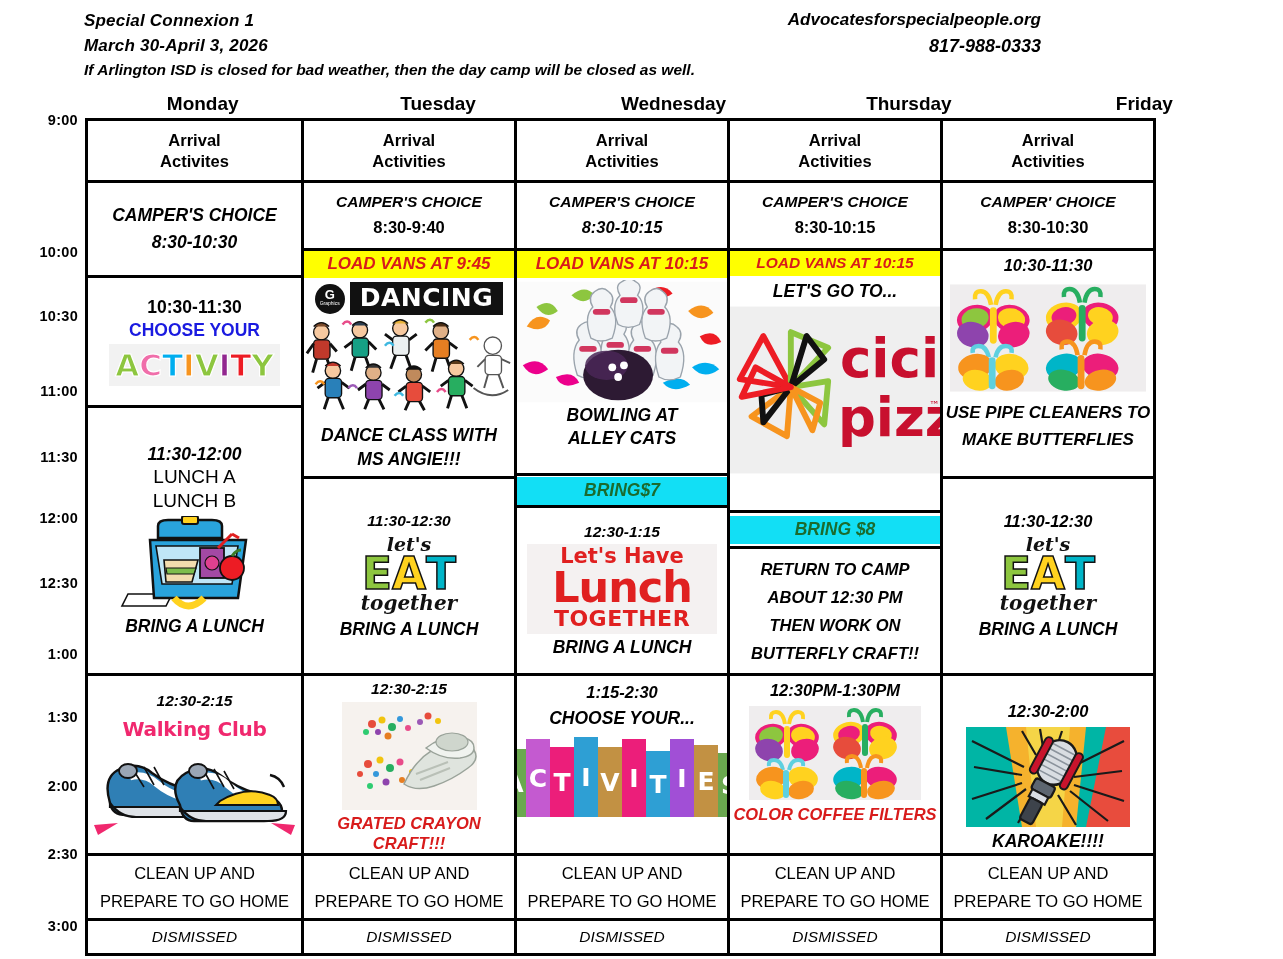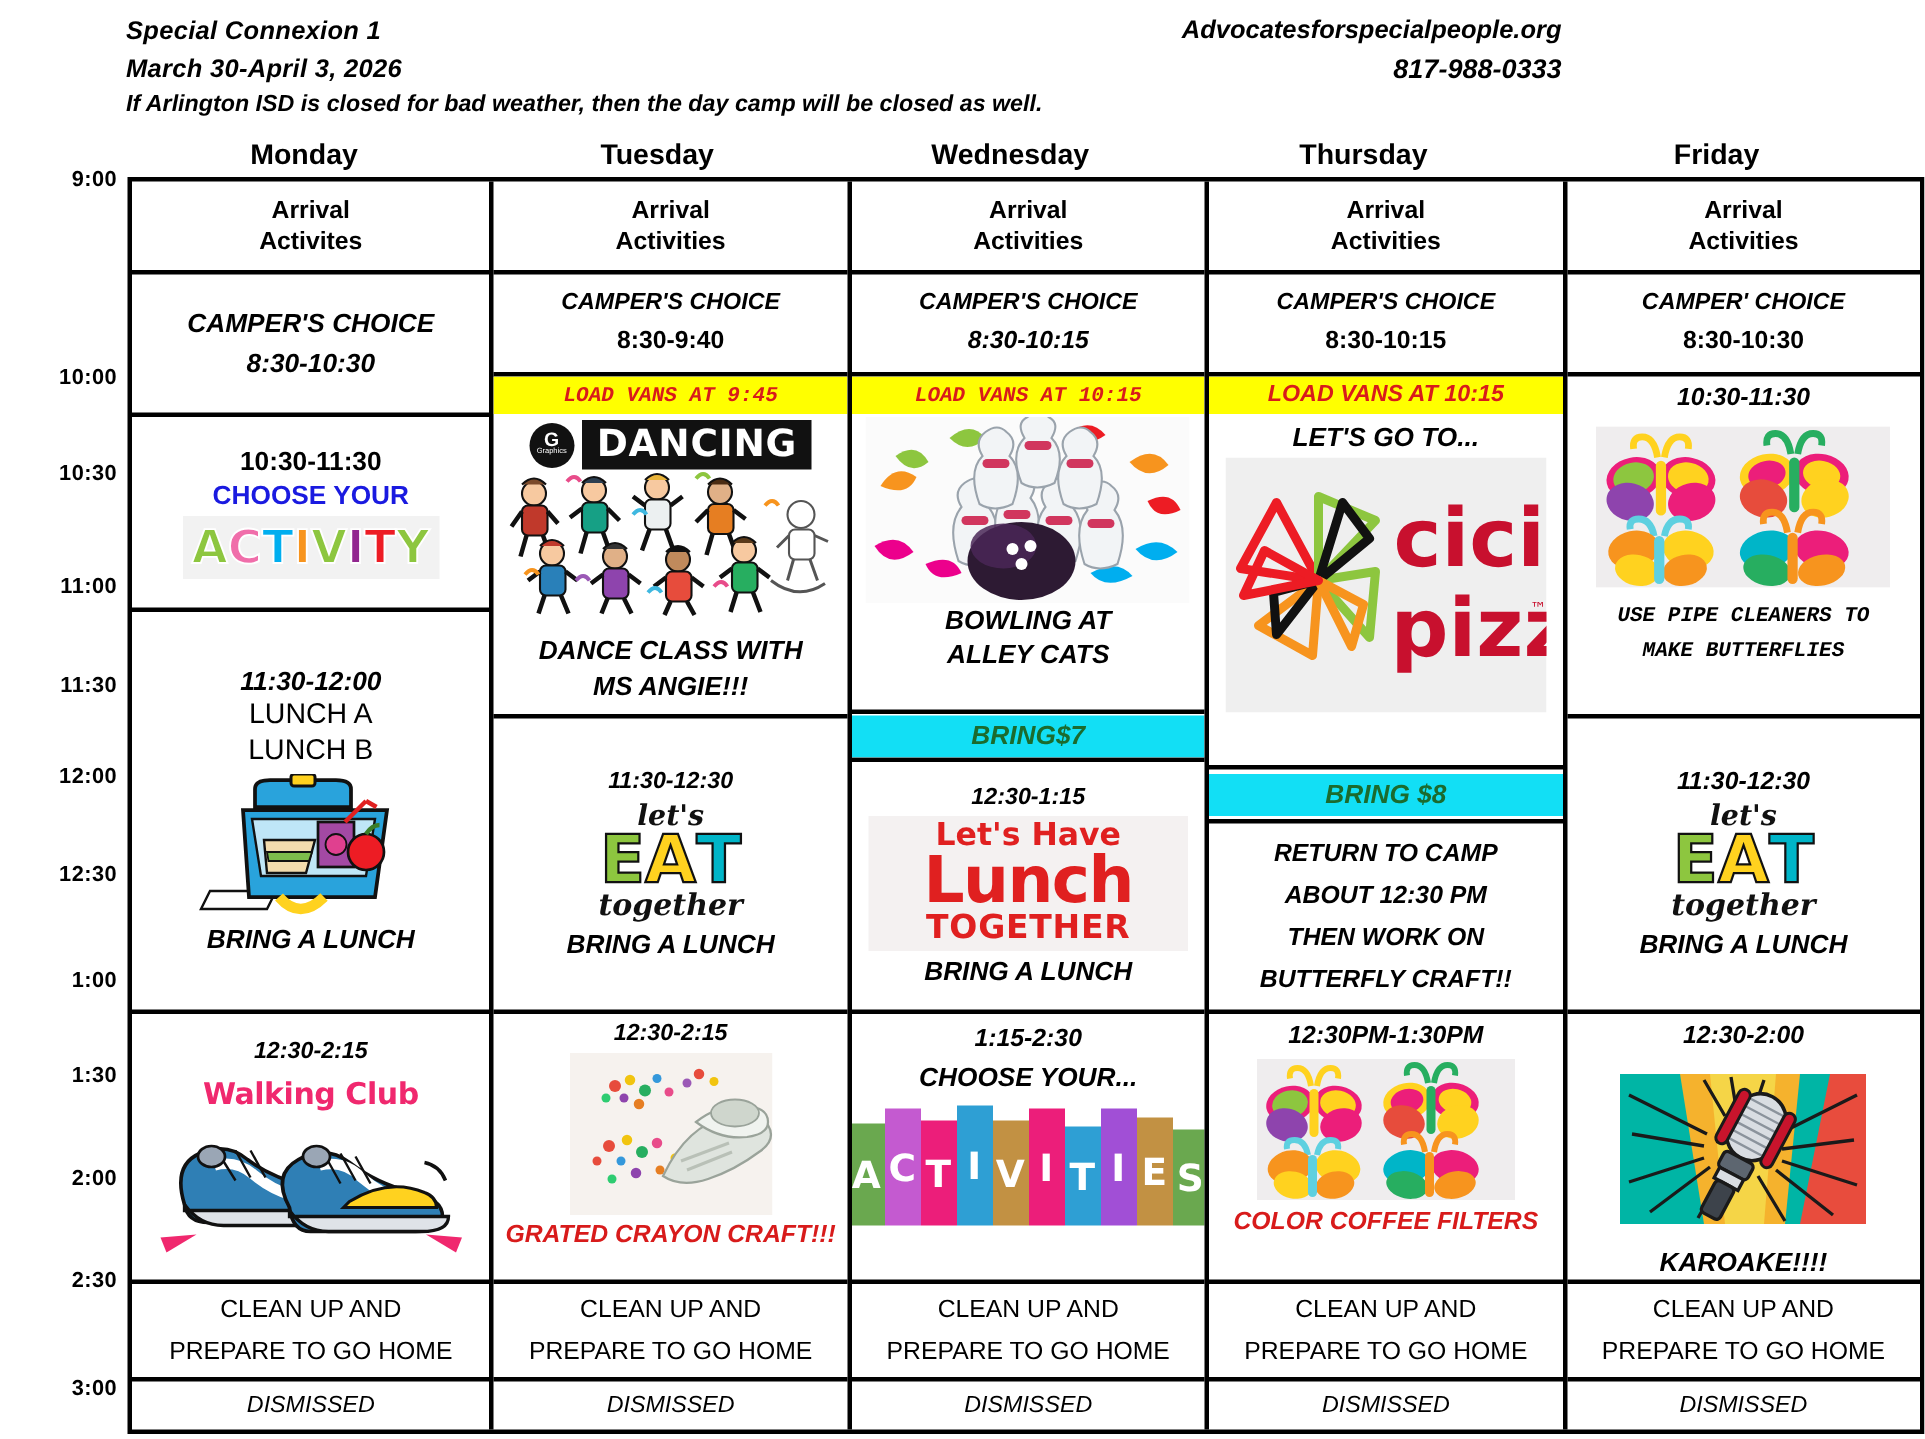--- a/index.html
+++ b/index.html
@@ -24,35 +24,35 @@
 
   
   .dayrow { position: absolute; top: 92px; left: 85px; width: 1177px; height: 26px; display: flex; }
   .dayrow .day { flex: 1 1 0; text-align: center; font-size: 19px; font-weight: bold; line-height: 24px; }
 
   
   .times { position: absolute; left: 0; top: 118px; width: 85px; height: 838px; }
   .times .t { position: absolute; right: 7px; font-size: 14.5px; font-weight: bold; letter-spacing: .3px; }
 
   
-  .grid { position: absolute; left: 85px; top: 118px; width: 1198px; height: 838px;
+  .grid { position: absolute; left: 85px; top: 118px; width: 1071px; height: 838px;
           border: 3px solid #000; background: #fff; }
   .col { position: absolute; top: 0; bottom: 0; width: 20%; }
   .col0 { left: 0%; }   .col1 { left: 20%; }  .col2 { left: 40%; }
   .col3 { left: 60%; }  .col4 { left: 80%; }
   .col.sep { border-left: 3px solid #000; }
 
   .cell { position: absolute; left: 0; right: 0; border-bottom: 3px solid #000;
           display: flex; flex-direction: column; align-items: center;
           justify-content: center; overflow: hidden; padding: 1px 2px; }
   .cell.nb { border-bottom: none; font-style: italic; }
 
   .ln { text-align: center; width: 100%; line-height: 1.22; }
   .b   { font-weight: bold; }
-  .bi  { font-weight: bold; font-style: italic; } .s14 { font-size: 14px; font-family: Liberation Mono, monospace; } .s15 { font-size: 15.5px; }
+  .bi  { font-weight: bold; font-style: italic; } .s14 { font-size: 17px; } .s15 { font-size: 15.5px; }
   .s16 { font-size: 16.5px; } .s17 { font-size: 17.5px; } .s19 { font-size: 19px; }
   .red   { color: #d81b1b; } .blue  { color: #1a1ae0; } .green { color: #1b6b2e; }
 
   .band { width: 100%; text-align: center; padding: 3px 0 4px; }
   .band-yellow { background: #ffff00; }
   .band-cyan   { background: #12dff5; }
 
   .imgwrap { display: flex; align-items: center; justify-content: center; width: 100%; }
 
   
@@ -680,21 +680,21 @@
           <div class="eat-word">
             <span style="color:#8dc63f">E</span>
               <span style="color:#ffd21f">A</span>
               <span style="color:#00b5c8">T</span>
           </div>
           <div class="eat-tog">together</div>
         </div>
         <div class="ln bi s17">BRING A LUNCH</div>
       </div>
 
-      <div class="cell" style="top:555px;height:180px;justify-content:space-between;padding-top:4px">
+      <div class="cell" style="top:555px;height:180px;justify-content:flex-end;padding-top:4px">
         <div class="ln bi s16">12:30-2:00</div>
         <div class="imgwrap" style="margin:6px 0 4px">
           <svg class="art" width="164" height="100" viewBox="0 0 164 100">
             <rect width="164" height="100" fill="#00b5a5"></rect>
             <path d="M0 0 L164 0 L164 100 L120 100 L140 0 Z" fill="#e84c3d"></path>
             <path d="M40 0 L120 0 L110 100 L56 100 Z" fill="#f5b22d"></path>
             <path d="M60 0 L104 0 L96 100 L70 100 Z" fill="#f5d547"></path>
             <g stroke="#1a1a1a" stroke-width="2.2">
               <path d="M6 14 L58 40 M8 40 L56 48 M6 72 L56 56 M20 92 L60 62 M52 96 L70 64"></path>
               <path d="M158 14 L106 40 M156 44 L108 50 M158 74 L108 58 M142 94 L104 64 M110 98 L92 68"></path>

